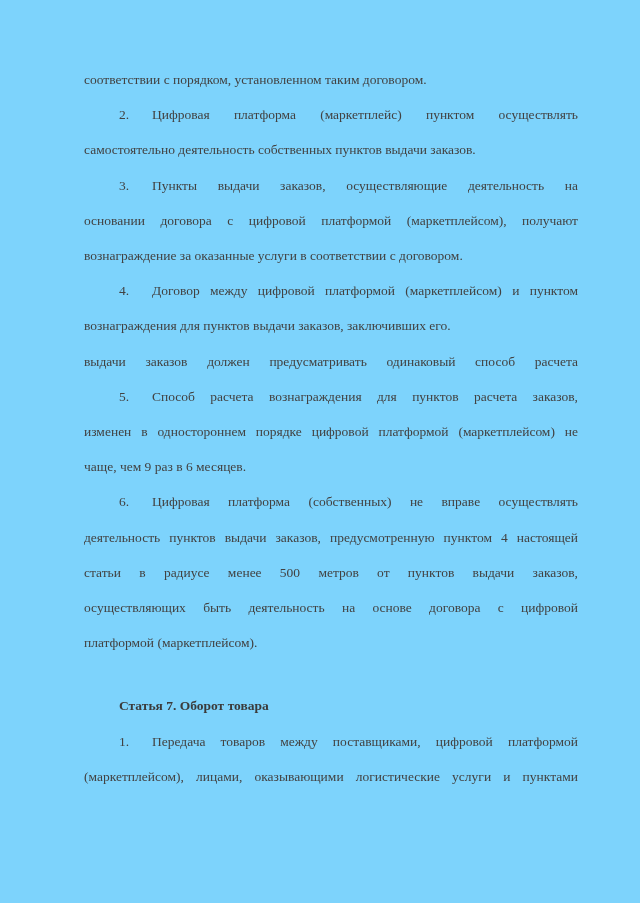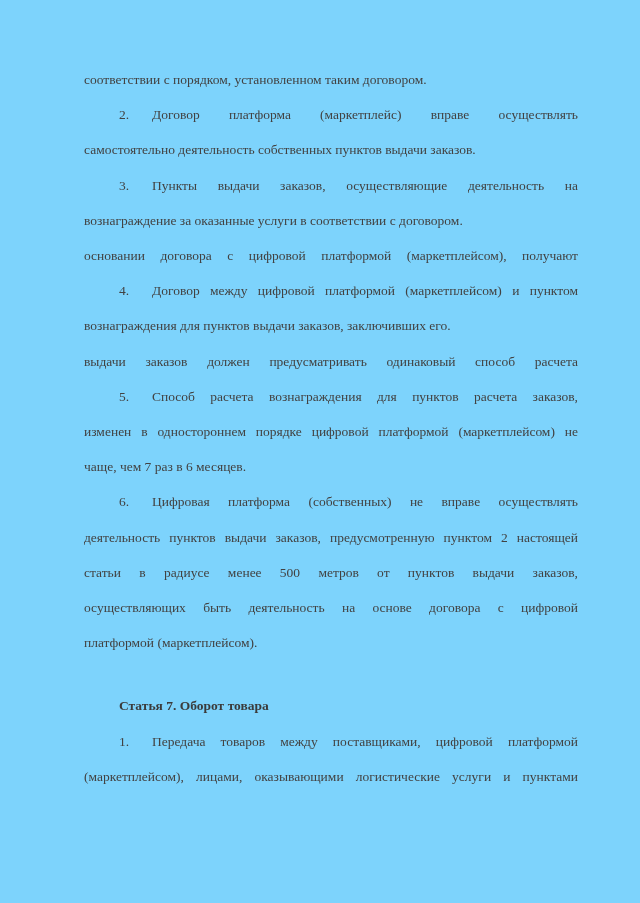--- a/index.html
+++ b/index.html
@@ -49,45 +49,45 @@
 </head>
 <body>
 
 <div class="page">
 
   <div>
     <div class="line end">соответствии с порядком, установленном таким договором.</div>
   </div>
 
   <div>
-    <div class="line first"><span class="num">2.</span><span>Договор платформа (маркетплейс) вправе осуществлять</span></div>
+    <div class="line first"><span class="num">2.</span><span>Цифровая платформа (маркетплейс) пунктом осуществлять</span></div>
     <div class="line end">самостоятельно деятельность собственных пунктов выдачи заказов.</div>
   </div>
 
   <div>
     <div class="line first"><span class="num">3.</span><span>Пункты выдачи заказов, осуществляющие деятельность на</span></div>
+    <div class="line">основании договора с цифровой платформой (маркетплейсом), получают</div>
     <div class="line end">вознаграждение за оказанные услуги в соответствии с договором.</div>
-    <div class="line">основании договора с цифровой платформой (маркетплейсом), получают</div>
   </div>
 
   <div>
     <div class="line first"><span class="num">4.</span><span>Договор между цифровой платформой (маркетплейсом) и пунктом</span></div>
     <div class="line end">вознаграждения для пунктов выдачи заказов, заключивших его.</div>
     <div class="line">выдачи заказов должен предусматривать одинаковый способ расчета</div>
   </div>
 
   <div>
     <div class="line first"><span class="num">5.</span><span>Способ расчета вознаграждения для пунктов расчета заказов,</span></div>
     <div class="line">изменен в одностороннем порядке цифровой платформой (маркетплейсом) не</div>
-    <div class="line end">чаще, чем 7 раз в 6 месяцев.</div>
+    <div class="line end">чаще, чем 9 раз в 6 месяцев.</div>
   </div>
 
   <div>
     <div class="line first"><span class="num">6.</span><span>Цифровая платформа (собственных) не вправе осуществлять</span></div>
-    <div class="line">деятельность пунктов выдачи заказов, предусмотренную пунктом 2 настоящей</div>
+    <div class="line">деятельность пунктов выдачи заказов, предусмотренную пунктом 4 настоящей</div>
     <div class="line">статьи в радиусе менее 500 метров от пунктов выдачи заказов,</div>
     <div class="line">осуществляющих быть деятельность на основе договора с цифровой</div>
     <div class="line end">платформой (маркетплейсом).</div>
   </div>
 
   <div class="heading">Статья 7. Оборот товара</div>
 
   <div>
     <div class="line first"><span class="num">1.</span><span>Передача товаров между поставщиками, цифровой платформой</span></div>
     <div class="line">(маркетплейсом), лицами, оказывающими логистические услуги и пунктами</div>

